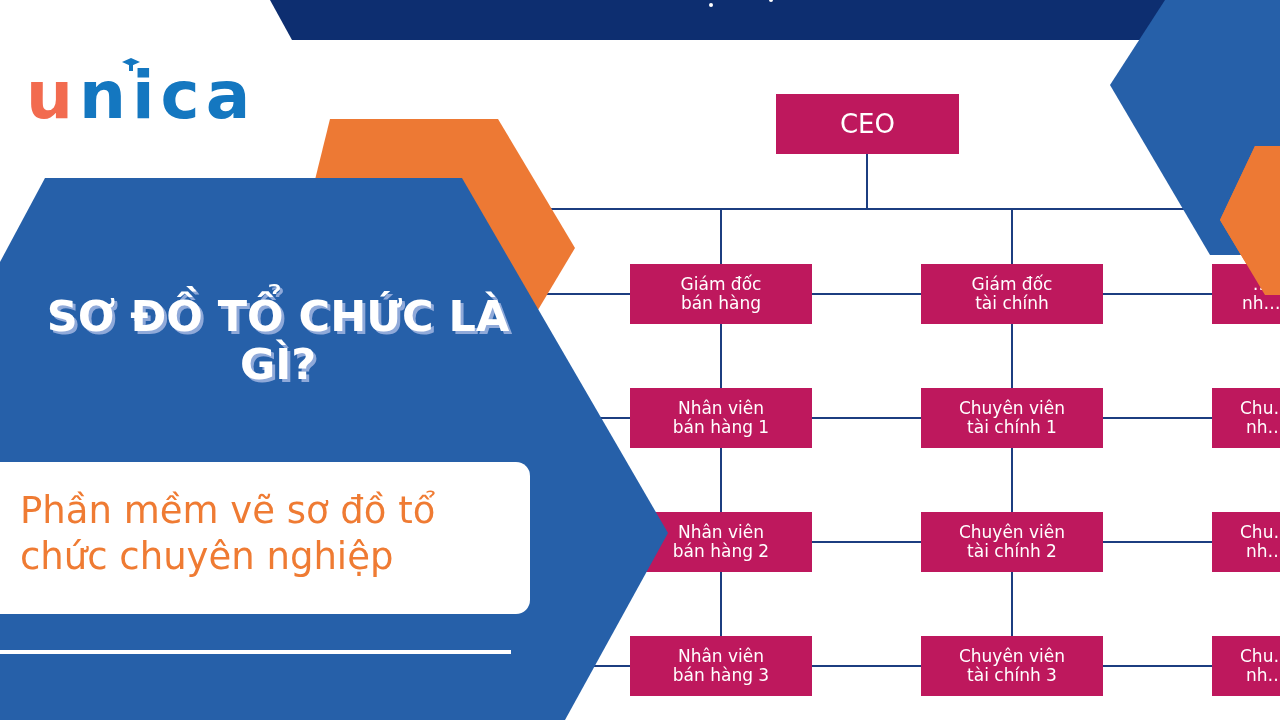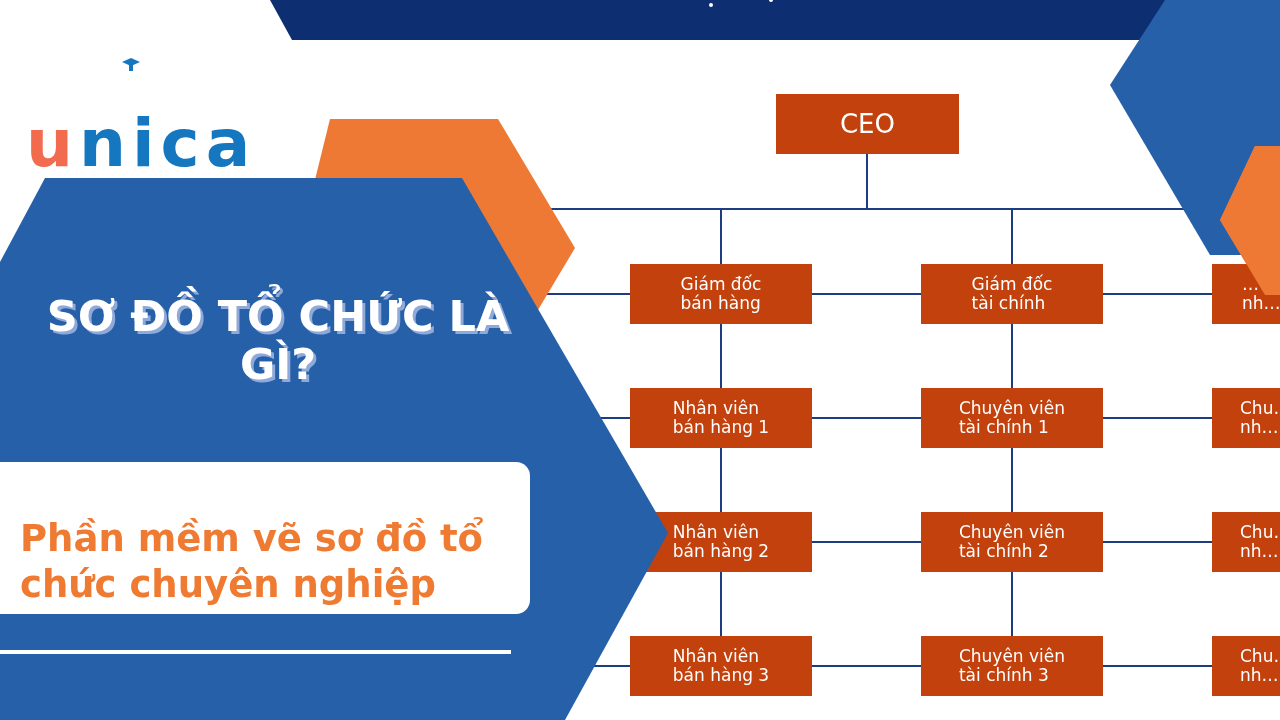--- a/index.html
+++ b/index.html
@@ -1,26 +1,26 @@
 <!DOCTYPE html>
 <html><head>
 <meta charset="utf-8">
 <style>
   html, body { margin:0; padding:0; }
   body { width:1280px; height:720px; position:relative; overflow:hidden; background:#ffffff; font-family:"Liberation Sans", sans-serif; }
   .abs { position:absolute; }
   svg.bg { position:absolute; left:0; top:0; }
-  .node { position:absolute; background:#c2410c; color:#ffffff; display:flex; align-items:center; justify-content:center; font-family:"DejaVu Sans", sans-serif; font-size:17px; line-height:19px; box-sizing:border-box; padding:0 4px; white-space:pre-line; overflow:hidden; }
+  .node { position:absolute; background:#be185d; color:#ffffff; display:flex; align-items:center; justify-content:center; text-align:center; font-family:"DejaVu Sans", sans-serif; font-size:17px; line-height:19px; box-sizing:border-box; padding:0 4px; white-space:pre-line; overflow:hidden; }
   .node.ceo { font-size:26px; font-weight:normal; }
-  .logo { position:absolute; left:26px; top:60px; font-family:"DejaVu Sans", sans-serif; font-weight:bold; font-size:66px; letter-spacing:6px; line-height:72px;margin-top:48px; }
+  .logo { position:absolute; left:26px; top:60px; font-family:"DejaVu Sans", sans-serif; font-weight:bold; font-size:66px; letter-spacing:6px; line-height:72px; }
   .logo .u { color:#f26b4f; }
   .logo .rest { color:#1477c0; }
   .title { position:absolute; left:18px; top:292px; width:520px; color:#ffffff; font-family:"DejaVu Sans", sans-serif; font-weight:bold; font-size:43px; line-height:48px; text-shadow:3px 3px 0 #8fa9d9; letter-spacing:0px;text-align:center; }
   .subcard { position:absolute; left:0; top:462px; width:530px; height:152px; background:#ffffff; border-radius:0 14px 14px 0; }
-  .subtitle { position:absolute; left:20px; top:488px; width:500px; color:#ef7b33; font-family:"DejaVu Sans", sans-serif; font-weight:bold; font-size:37px; line-height:46px;margin-top:28px; }
+  .subtitle { position:absolute; left:20px; top:488px; width:500px; color:#ef7b33; font-family:"DejaVu Sans", sans-serif; font-weight:normal; font-size:37px; line-height:46px; }
   .divider { position:absolute; left:0; top:650px; width:511px; height:4px; background:#ffffff; }
 </style>
 </head>
 <body>
 
 <svg class="bg" width="1280" height="720" viewBox="0 0 1280 720">
 
   <polygon points="270,0 1170,0 1150,40 292,40" fill="#0d2e70"></polygon>
   <circle cx="711" cy="5" r="2" fill="#ffffff"></circle>
   <circle cx="771" cy="0" r="2" fill="#ffffff"></circle>

